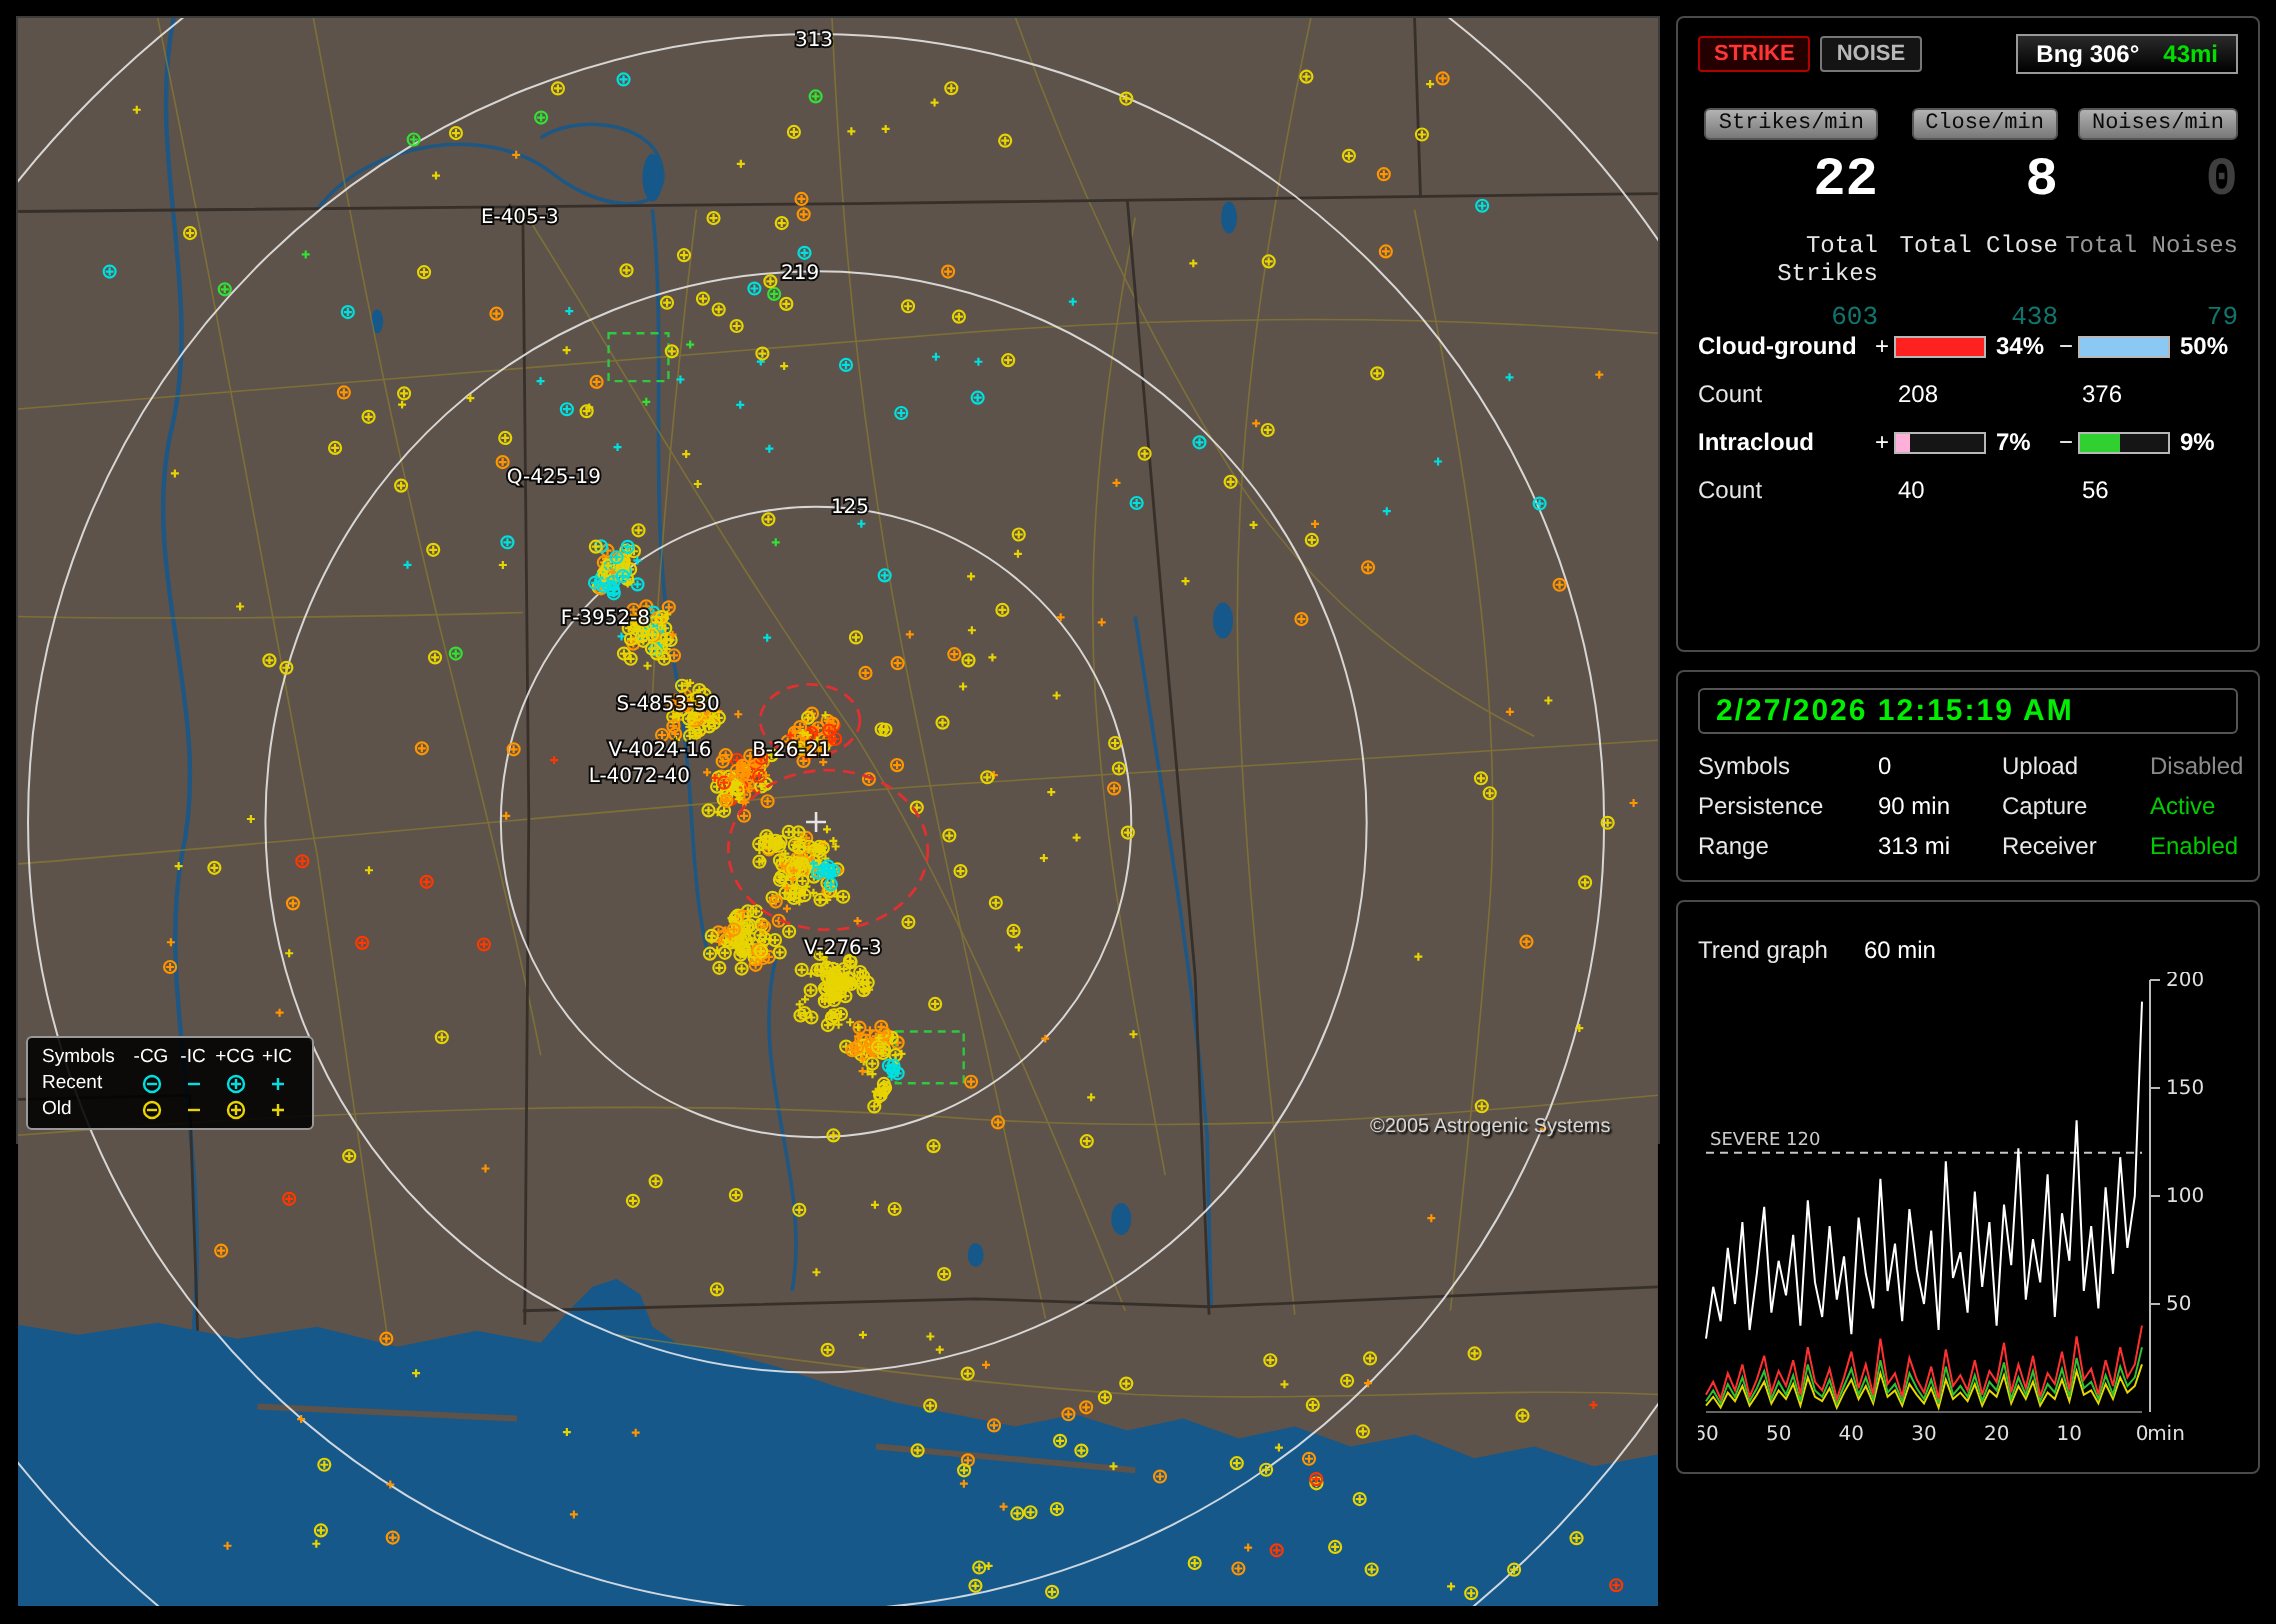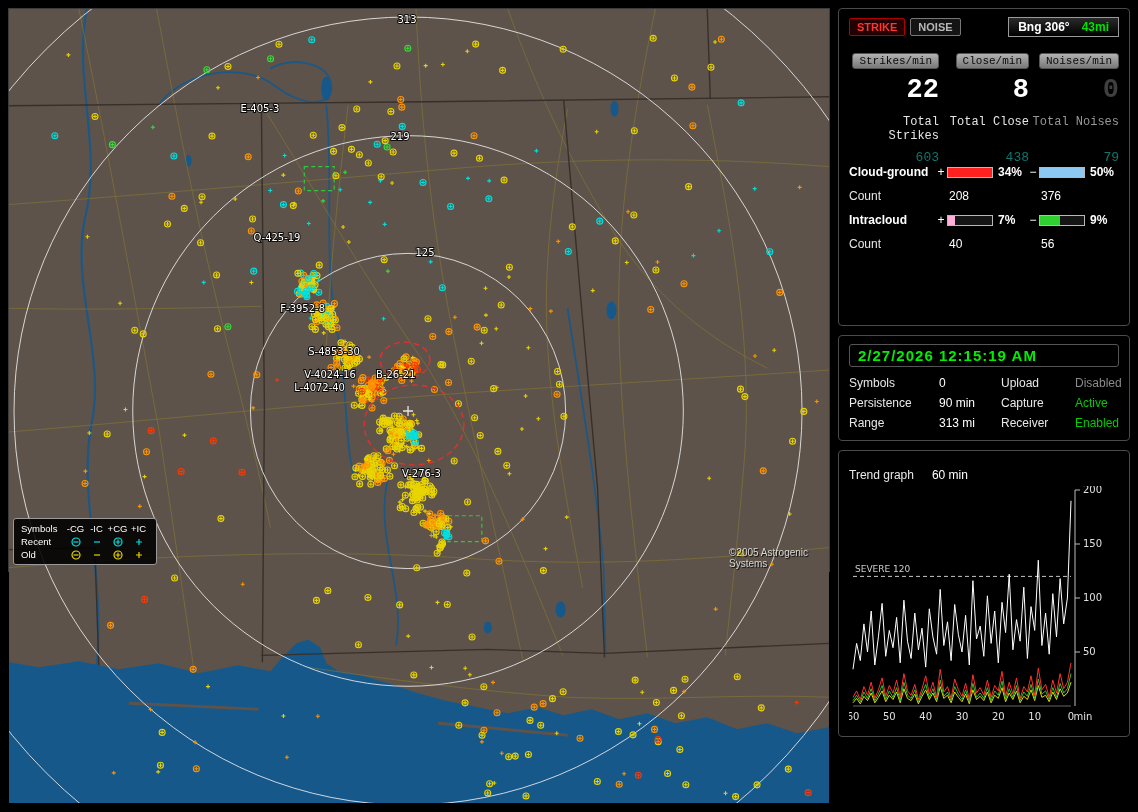--- a/index.html
+++ b/index.html
@@ -23,21 +23,21 @@
   .leg-cell.lbl{text-align:left;}
   .leg-right{border-left:1px solid #777;padding-left:8px;}
   .leg-age-grid{display:grid;grid-template-columns:repeat(3,32px);font-weight:bold;}
   .glyph{width:12px;height:12px;display:block;margin:0 auto;}
   .glyph circle,.glyph path{fill:none;stroke:currentColor;stroke-width:1.2;}
   .recent{color:#00e0e0;}
   .old{color:#e8d400;}
   .a0{color:#55a8ff}.a1{color:#e8d400}.a2{color:#ffb000}
   .a3{color:#ff8800}.a4{color:#ff5500}.a5{color:#ff2200}
   .copyright{position:absolute;left:676px;bottom:2px;font-size:10px;color:#d8d8d8;
-    text-shadow:1px 1px 1px #000;margin-left:44px;}
+    text-shadow:1px 1px 1px #000;}
 
   
   .side{width:292px;display:flex;flex-direction:column;gap:9px;}
   .panel{background:#000;border:1px solid #4a4a4a;border-radius:4px;
     padding:8px 10px;box-sizing:border-box;}
   .p1{height:318px;} .p2{height:106px;} .p4{flex:1;}
 
   .p1-top{display:flex;align-items:center;gap:5px;margin-bottom:14px;}
   .btn{font-size:11px;font-weight:bold;padding:2px 7px;border-radius:2px;cursor:pointer;
     font-family:inherit;}

